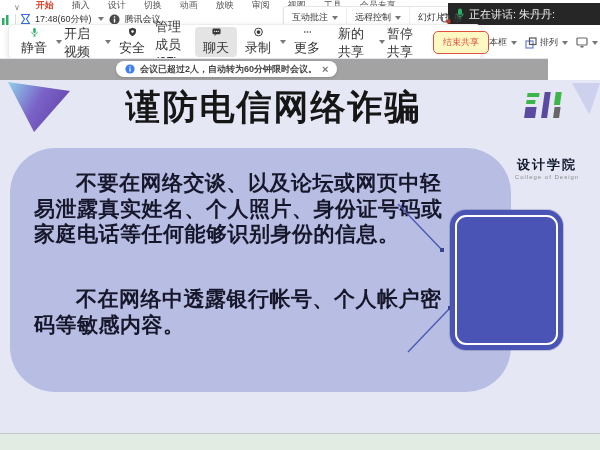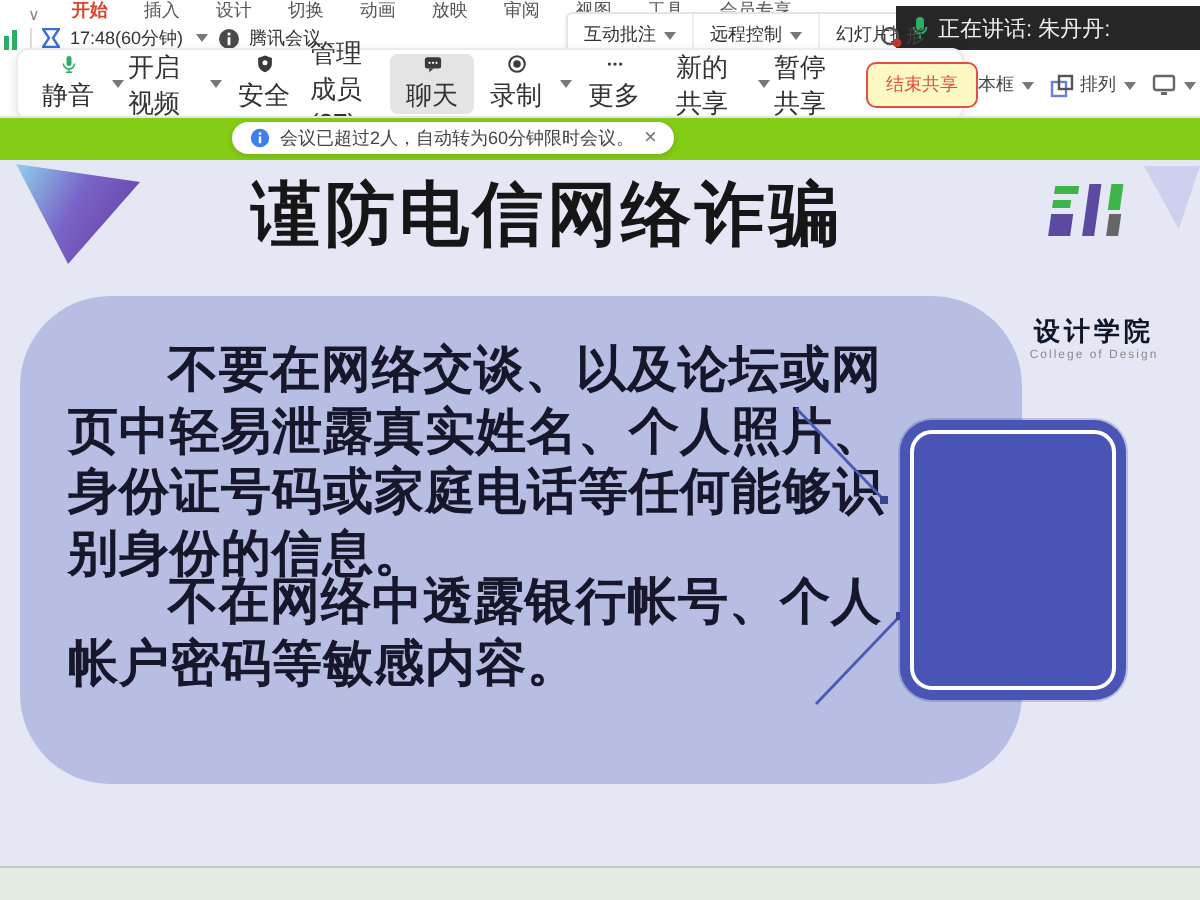--- a/index.html
+++ b/index.html
@@ -31,38 +31,38 @@
     font-size:13px;color:#333;gap:2px;border-radius:4px;padding:0 2px;}
   .mbtn.active{background:#e4e4e4;}
   .caret{width:0;height:0;border-left:3px solid transparent;border-right:3px solid transparent;border-top:4px solid #777;
     margin-left:1px;align-self:center;}
   .mbtn-wrap{display:flex;}
   .toolbar-sep{width:1px;height:20px;background:#e3e3e3;margin:0 4px;}
   .end-share{margin-left:6px;border:1px solid #e0503f;color:#e0503f;font-size:9px;border-radius:5px;
     padding:4px 9px;background:#fef9c3;white-space:nowrap;}
   .icon16{width:15px;height:15px;display:block;}
   
-  .notice-strip{position:absolute;left:0;top:58px;width:600px;height:22px;background:#84cc16;border-top:1px solid #e2e4ee;}
+  .notice-strip{position:absolute;left:0;top:58px;width:548px;height:22px;background:#a3a3a3;border-top:1px solid #e2e4ee;font-weight:bold;}
   .notice-pill{position:absolute;left:116px;top:2px;height:16px;background:#fff;border-radius:9px;
     box-shadow:0 1px 3px rgba(0,0,0,.15);display:flex;align-items:center;gap:5px;font-size:9px;color:#444;padding:0 9px;}
   .notice-close{color:#777;font-size:11px;line-height:9px;}
   
   .slide{position:absolute;left:0;top:80px;width:600px;height:353px;background:#e5e7f5;overflow:hidden;}
   .tri-left{position:absolute;left:8px;top:2px;width:62px;height:50px;
     background:linear-gradient(120deg,#8fd2ea 0%,#7a63c8 45%,#5f3b9e 100%);
     clip-path:polygon(0 0,100% 18%,42% 100%);}
   .tri-corner{position:absolute;right:0;top:3px;width:28px;height:36px;background:#cdd1ee;
     clip-path:polygon(0 0,100% 0,62% 88%);}
   .slide-title{position:absolute;left:0;top:4px;width:547px;text-align:center;font-size:35px;font-weight:900;
     color:#161616;letter-spacing:2px;}
   .logo{position:absolute;right:8px;top:10px;width:90px;text-align:center;}
   .logo-name{font-size:13px;font-weight:900;color:#0f172a;letter-spacing:2px;margin-top:20px;}
   .logo-sub{font-size:6px;color:#8a8a8a;letter-spacing:1px;}
   .panel{position:absolute;left:10px;top:68px;width:501px;height:244px;background:#b8bee3;border-radius:45px;}
-  .para{position:absolute;left:24px;width:428px;font-size:25px;line-height:1.22;font-weight:700;color:#17172c;
+  .para{position:absolute;left:24px;width:428px;font-size:21px;line-height:1.22;font-weight:700;color:#17172c;
     text-indent:2em;letter-spacing:0.5px;}
   .para1{top:22px;}
   .para2{top:138px;}
   .card{position:absolute;left:450px;top:130px;width:113px;height:140px;background:#4a54b4;border-radius:16px;
     box-shadow:0 0 0 1px rgba(60,66,140,.25);}
   .card-inner{position:absolute;inset:5px;border:2.5px solid #ffffff;border-radius:11px;}
   .connectors{position:absolute;left:0;top:0;width:600px;height:353px;pointer-events:none;}
   
   .bottom-strip{position:absolute;left:0;top:433px;width:600px;height:17px;background:#e3ece3;border-top:1px solid #c3c7c9;}
 </style>

